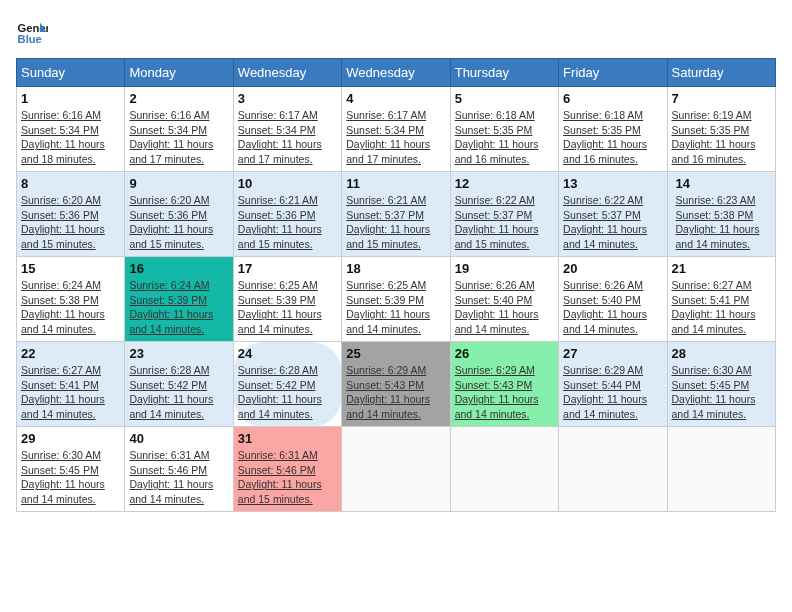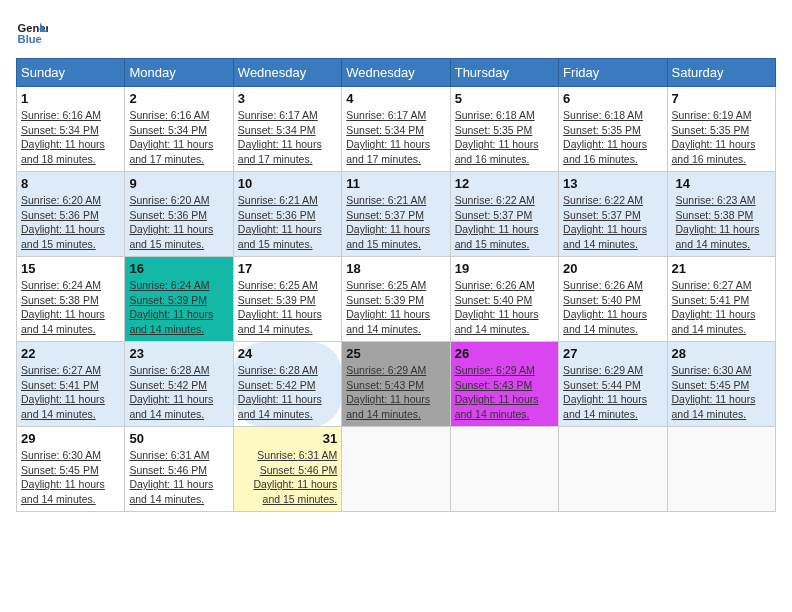--- a/index.html
+++ b/index.html
@@ -211,43 +211,43 @@
           <div class="day-info">Sunrise: 6:28 AM<br>Sunset: 5:42 PM<br>Daylight: 11 hours and 14 minutes.</div>
         </td>
         <td style="background: rgb(221, 234, 247); border-radius: 31px;">
           <div class="day-num">24</div>
           <div class="day-info">Sunrise: 6:28 AM<br>Sunset: 5:42 PM<br>Daylight: 11 hours and 14 minutes.</div>
         </td>
         <td style="background: #a3a3a3;">
           <div class="day-num">25</div>
           <div class="day-info">Sunrise: 6:29 AM<br>Sunset: 5:43 PM<br>Daylight: 11 hours and 14 minutes.</div>
         </td>
-        <td style="background: #d946ef;">
+        <td style="background: #86efac;">
           <div class="day-num">26</div>
           <div class="day-info">Sunrise: 6:29 AM<br>Sunset: 5:43 PM<br>Daylight: 11 hours and 14 minutes.</div>
         </td>
         <td style="background: rgb(221, 234, 247);">
           <div class="day-num">27</div>
           <div class="day-info">Sunrise: 6:29 AM<br>Sunset: 5:44 PM<br>Daylight: 11 hours and 14 minutes.</div>
         </td>
         <td style="background: rgb(221, 234, 247); margin-top: 43px;">
           <div class="day-num">28</div>
           <div class="day-info">Sunrise: 6:30 AM<br>Sunset: 5:45 PM<br>Daylight: 11 hours and 14 minutes.</div>
         </td>
       </tr>
       <tr>
         <td style="background: rgb(255, 255, 255);">
           <div class="day-num">29</div>
           <div class="day-info">Sunrise: 6:30 AM<br>Sunset: 5:45 PM<br>Daylight: 11 hours and 14 minutes.</div>
         </td>
         <td style="background: rgb(255, 255, 255);">
-          <div class="day-num">50</div>
+          <div class="day-num">40</div>
           <div class="day-info">Sunrise: 6:31 AM<br>Sunset: 5:46 PM<br>Daylight: 11 hours and 14 minutes.</div>
         </td>
-        <td style="background: #fef9c3; text-align: right;">
+        <td style="background: #fca5a5;">
           <div class="day-num">31</div>
           <div class="day-info">Sunrise: 6:31 AM<br>Sunset: 5:46 PM<br>Daylight: 11 hours and 15 minutes.</div>
         </td>
         <td class="empty"></td>
         <td class="empty"></td>
         <td class="empty"></td>
         <td class="empty"></td>
       </tr>
     </tbody>
 </table>

